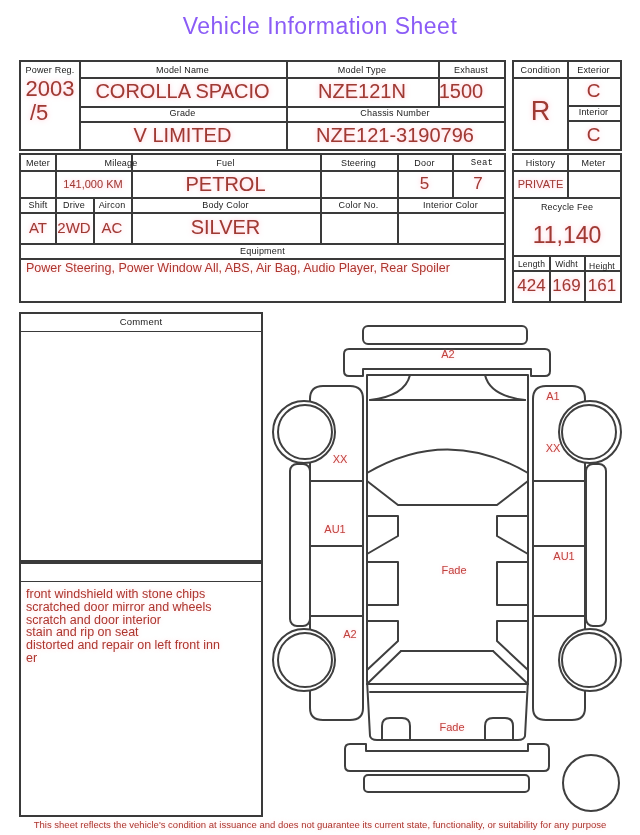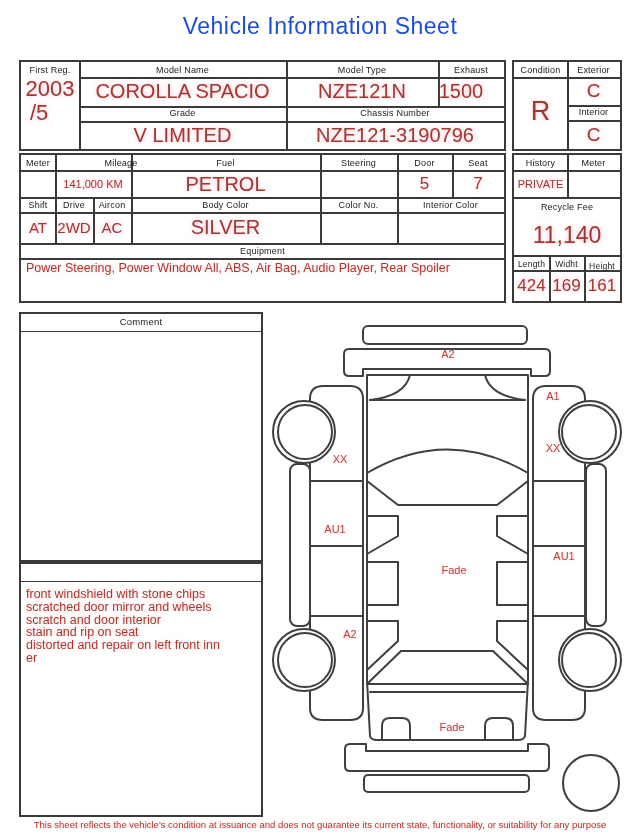--- a/index.html
+++ b/index.html
@@ -6,42 +6,42 @@
   #sheet{position:relative;width:640px;height:835px;background:#ffffff;overflow:hidden;
          font-family:"Liberation Sans","DejaVu Sans",sans-serif;}
   .abs{position:absolute;box-sizing:border-box;}
   .box{position:absolute;box-sizing:border-box;border:2px solid #3a3a3a;background:#fff;}
   .hl{position:absolute;background:#3a3a3a;height:1.5px;}
   .vl{position:absolute;background:#3a3a3a;width:1.5px;}
   .lbl{position:absolute;font-size:9px;color:#1a1a1a;text-align:center;line-height:12px;letter-spacing:.2px;}
   .rv{position:absolute;color:#9e3a33;text-align:center;
       text-shadow:0 0 5px rgba(255,155,175,.55),0 0 1px rgba(255,155,175,.4);}
   .note{color:#ad352d;text-shadow:0 0 4px rgba(255,170,185,.45);}
-  .title{position:absolute;left:0;top:13px;width:640px;text-align:center;font-size:23px;color:#1d4ed8;letter-spacing:.5px;}
+  .title{position:absolute;left:0;top:13px;width:640px;text-align:center;font-size:23px;color:#8b5cf6;letter-spacing:.5px;}
   .snline{font-size:12.5px;line-height:12.8px;}
   svg text{font-family:"Liberation Sans","DejaVu Sans",sans-serif;font-size:11px;fill:#c1413c;
            text-shadow:0 0 3px rgba(255,170,185,.5);}
   .footer{position:absolute;left:0;top:819px;width:640px;text-align:center;font-size:9.5px;}
 </style>
 </head>
 <body>
 
 <div id="sheet">
 
   <div class="title">Vehicle Information Sheet</div>
 
   <div class="box" style="left:19px;top:60px;width:487px;height:91px;"></div>
   <div class="vl" style="left:79px;top:62px;height:87px;"></div>
   <div class="vl" style="left:286px;top:62px;height:87px;"></div>
   <div class="vl" style="left:438px;top:62px;height:44px;"></div>
   <div class="hl" style="left:79px;top:77px;width:425px;"></div>
   <div class="hl" style="left:79px;top:106px;width:425px;"></div>
   <div class="hl" style="left:79px;top:121px;width:425px;"></div>
 
-  <div class="lbl" style="left:21px;top:64px;width:58px;">First Reg.</div>
+  <div class="lbl" style="left:21px;top:64px;width:58px;">Power Reg.</div>
   <div class="rv" style="left:21px;top:77px;width:58px;font-size:22px;line-height:24px;">2003</div>
   <div class="rv" style="left:21px;top:101px;width:58px;font-size:22px;line-height:24px;text-align:left;padding-left:9px;">/5</div>
 
   <div class="lbl" style="left:79px;top:64px;width:207px;">Model Name</div>
   <div class="rv" style="left:79px;top:77px;width:207px;font-size:20px;line-height:29px;">COROLLA SPACIO</div>
 
   <div class="lbl" style="left:286px;top:64px;width:152px;">Model Type</div>
   <div class="rv" style="left:286px;top:77px;width:152px;font-size:20px;line-height:29px;">NZE121N</div>
 
   <div class="lbl" style="left:438px;top:64px;width:66px;">Exhaust</div>
@@ -81,21 +81,21 @@
   <div class="vl" style="left:93px;top:197px;height:46px;"></div>
   <div class="vl" style="left:131px;top:197px;height:46px;"></div>
   <div class="vl" style="left:320px;top:197px;height:46px;"></div>
   <div class="vl" style="left:397px;top:197px;height:46px;"></div>
 
   <div class="lbl" style="left:21px;top:157px;width:34px;">Meter</div>
   <div class="lbl" style="left:55px;top:157px;width:76px;margin-left:28px;">Mileage</div>
   <div class="lbl" style="left:131px;top:157px;width:189px;">Fuel</div>
   <div class="lbl" style="left:320px;top:157px;width:77px;">Steering</div>
   <div class="lbl" style="left:397px;top:157px;width:55px;">Door</div>
-  <div class="lbl" style="left:452px;top:157px;width:52px;">Seat</div>
+  <div class="lbl" style="left:452px;top:157px;width:60px;font-family:Liberation Mono, monospace;">Seat</div>
 
   <div class="rv" style="left:21px;top:171px;width:34px;font-size:12px;line-height:26px;"></div>
   <div class="rv" style="left:55px;top:171px;width:76px;font-size:11px;line-height:26px;">141,000 KM</div>
   <div class="rv" style="left:131px;top:171px;width:189px;font-size:20px;line-height:26px;">PETROL</div>
   <div class="rv" style="left:320px;top:171px;width:77px;font-size:12px;line-height:26px;"></div>
   <div class="rv" style="left:397px;top:171px;width:55px;font-size:17px;line-height:26px;">5</div>
   <div class="rv" style="left:452px;top:171px;width:52px;font-size:17px;line-height:26px;">7</div>
 
   <div class="lbl" style="left:21px;top:199px;width:34px;">Shift</div>
   <div class="lbl" style="left:55px;top:199px;width:38px;">Drive</div>

